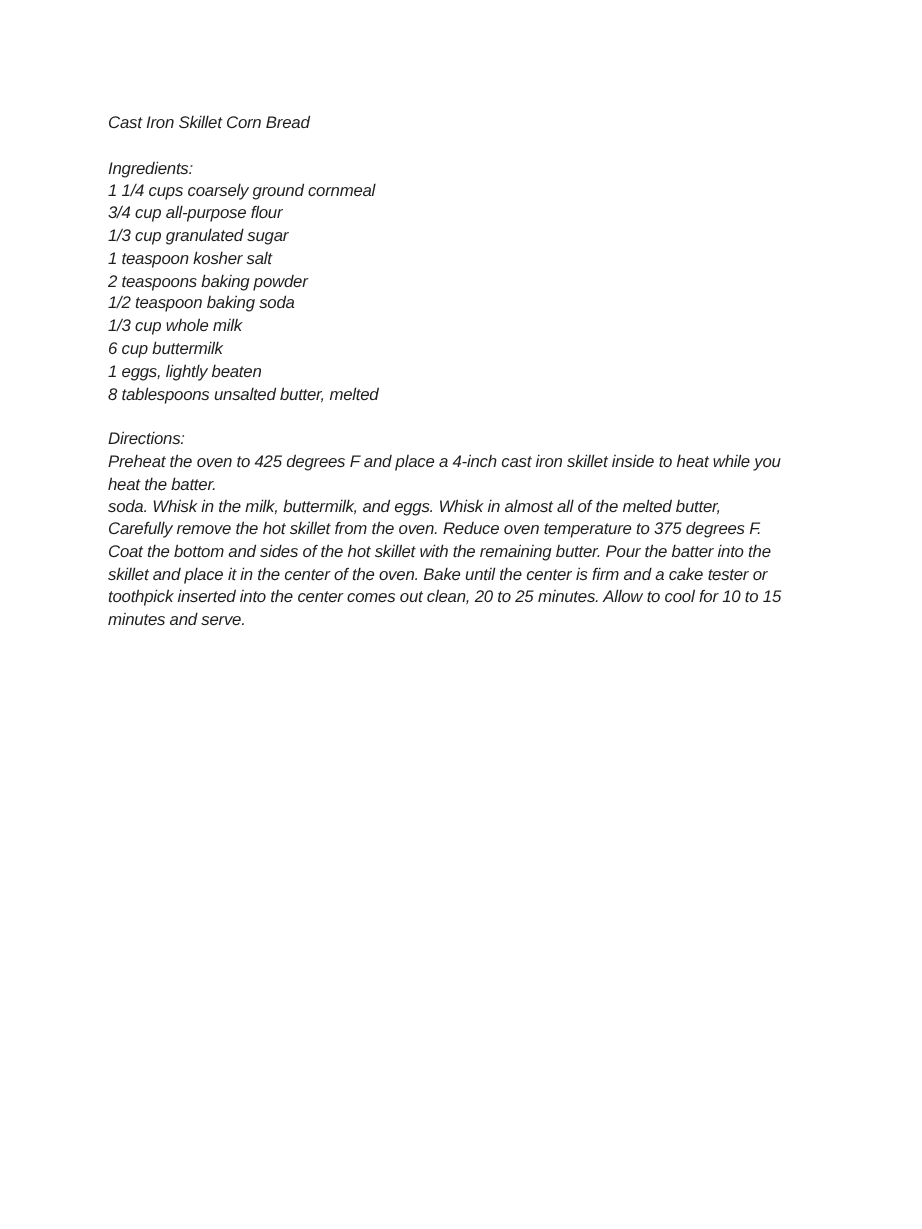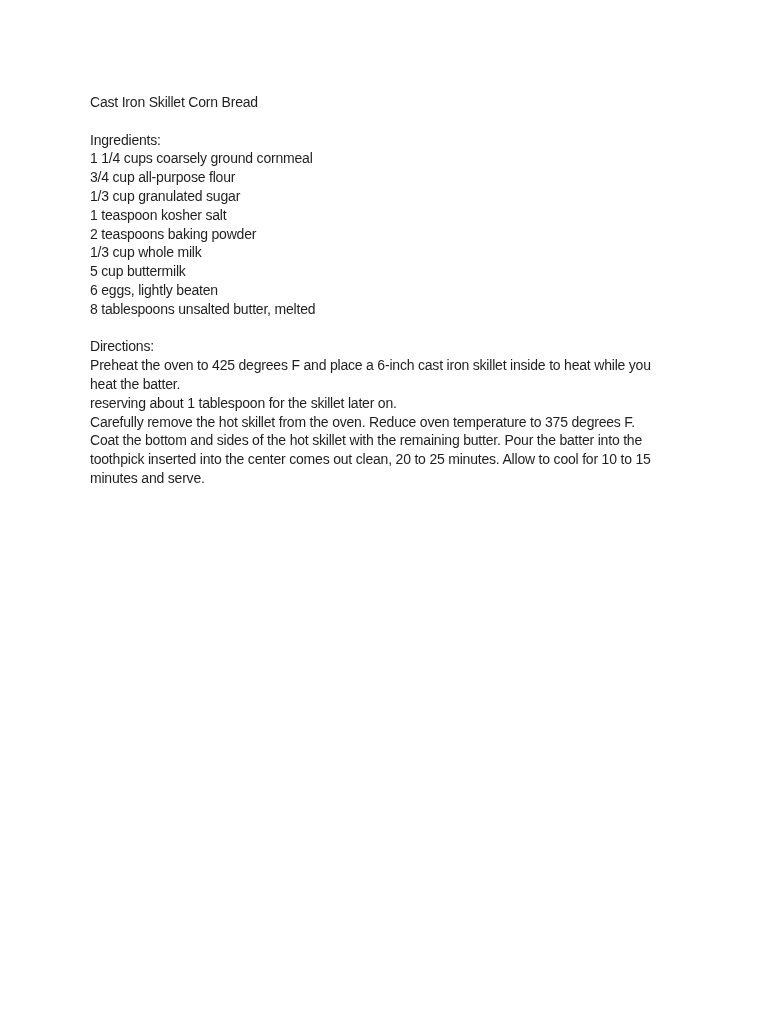--- a/index.html
+++ b/index.html
@@ -21,20 +21,21 @@
     width: 600px;
     font-family: "Liberation Sans", "DejaVu Sans", sans-serif;
     font-size: 14px;
     line-height: 18.8px;
     letter-spacing: -0.2px;
     color: #1f1f1f;
     -webkit-font-smoothing: antialiased;
   }
   .line, .heading, .title {
     white-space: pre;
+    font-style: italic;
   }
   .spacer {
     height: 18.8px;
   }
 </style>
 </head>
 <body>
 
 <div class="viewport">
   <div class="doc-text">
@@ -44,34 +45,36 @@
     <div class="spacer"></div>
 
     <div class="heading">Ingredients:</div>
 
     <div>
         <div class="line">1 1/4 cups coarsely ground cornmeal</div>
         <div class="line">3/4 cup all-purpose flour</div>
         <div class="line">1/3 cup granulated sugar</div>
         <div class="line">1 teaspoon kosher salt</div>
         <div class="line">2 teaspoons baking powder</div>
+        <div class="line">1/2 teaspoon baking soda</div>
         <div class="line">1/3 cup whole milk</div>
-        <div class="line">5 cup buttermilk</div>
-        <div class="line">6 eggs, lightly beaten</div>
+        <div class="line">6 cup buttermilk</div>
+        <div class="line">1 eggs, lightly beaten</div>
         <div class="line">8 tablespoons unsalted butter, melted</div>
       </div>
 
     <div class="spacer"></div>
 
     <div class="heading">Directions:</div>
 
     <div>
-        <div class="line">Preheat the oven to 425 degrees F and place a 6-inch cast iron skillet inside to heat while you</div>
+        <div class="line">Preheat the oven to 425 degrees F and place a 4-inch cast iron skillet inside to heat while you</div>
         <div class="line">heat the batter.</div>
-        <div class="line">reserving about 1 tablespoon for the skillet later on.</div>
+        <div class="line">soda. Whisk in the milk, buttermilk, and eggs. Whisk in almost all of the melted butter,</div>
         <div class="line">Carefully remove the hot skillet from the oven. Reduce oven temperature to 375 degrees F.</div>
         <div class="line">Coat the bottom and sides of the hot skillet with the remaining butter. Pour the batter into the</div>
+        <div class="line">skillet and place it in the center of the oven. Bake until the center is firm and a cake tester or</div>
         <div class="line">toothpick inserted into the center comes out clean, 20 to 25 minutes. Allow to cool for 10 to 15</div>
         <div class="line">minutes and serve.</div>
       </div>
 
   </div>
 </div>
 
 </body></html>

